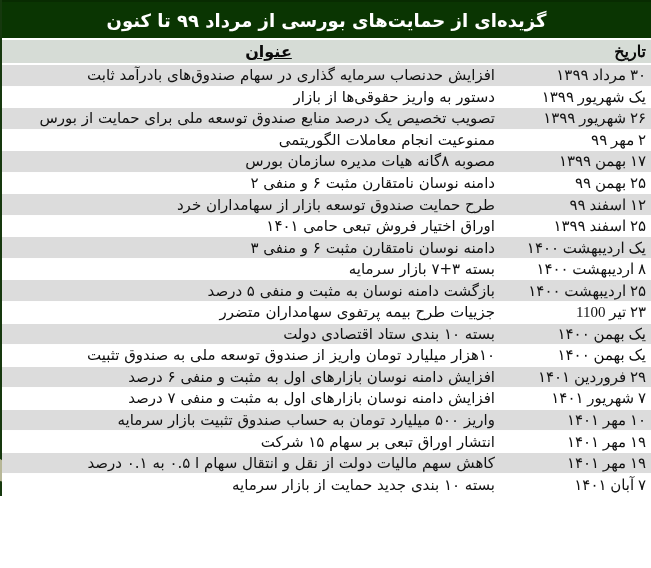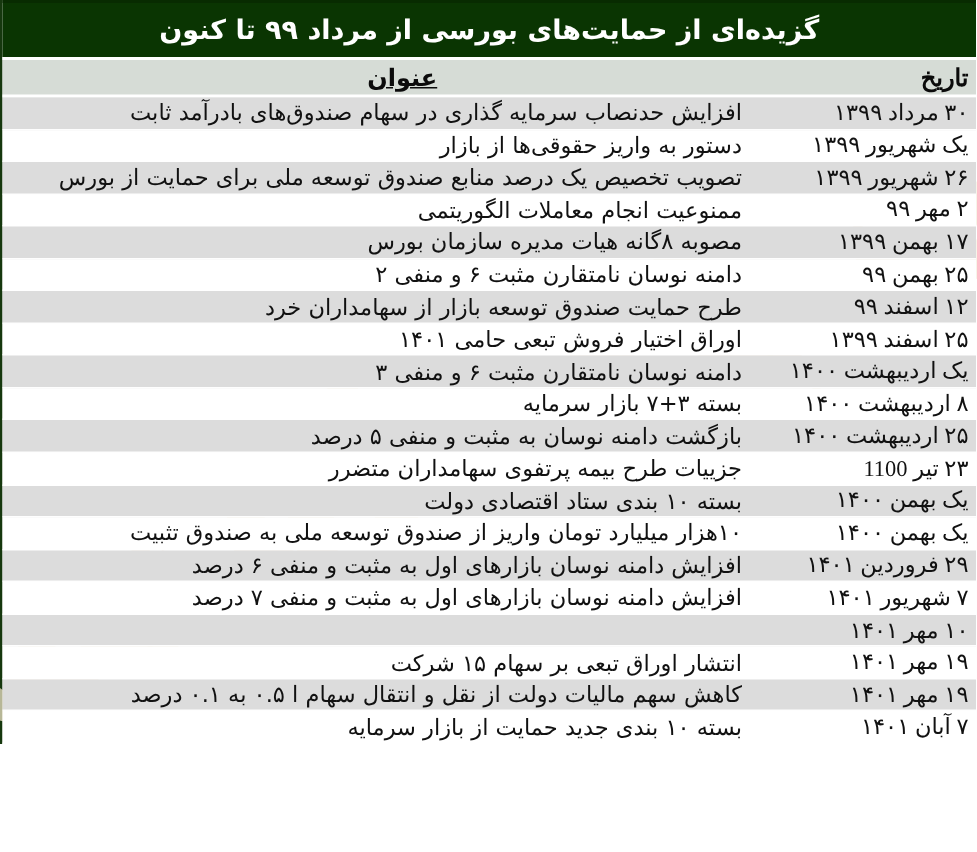--- a/index.html
+++ b/index.html
@@ -173,20 +173,21 @@
     <div class="title-cell">افزایش دامنه نوسان بازارهای اول به مثبت و منفی ۶ درصد</div>
   </div>
 
   <div class="row plain">
     <div class="date-cell">۷ شهریور ۱۴۰۱</div>
     <div class="title-cell">افزایش دامنه نوسان بازارهای اول به مثبت و منفی ۷ درصد</div>
   </div>
 
   <div class="row alt">
     <div class="date-cell">۱۰ مهر ۱۴۰۱</div>
+    <div class="title-cell">واریز ۵۰۰ میلیارد تومان به حساب صندوق تثبیت بازار سرمایه</div>
   </div>
 
   <div class="row plain">
     <div class="date-cell">۱۹ مهر ۱۴۰۱</div>
     <div class="title-cell">انتشار اوراق تبعی بر سهام ۱۵ شرکت</div>
   </div>
 
   <div class="row alt">
     <div class="date-cell">۱۹ مهر ۱۴۰۱</div>
     <div class="title-cell">کاهش سهم مالیات دولت از نقل و انتقال سهام ا ۰.۵ به ۰.۱ درصد</div>

